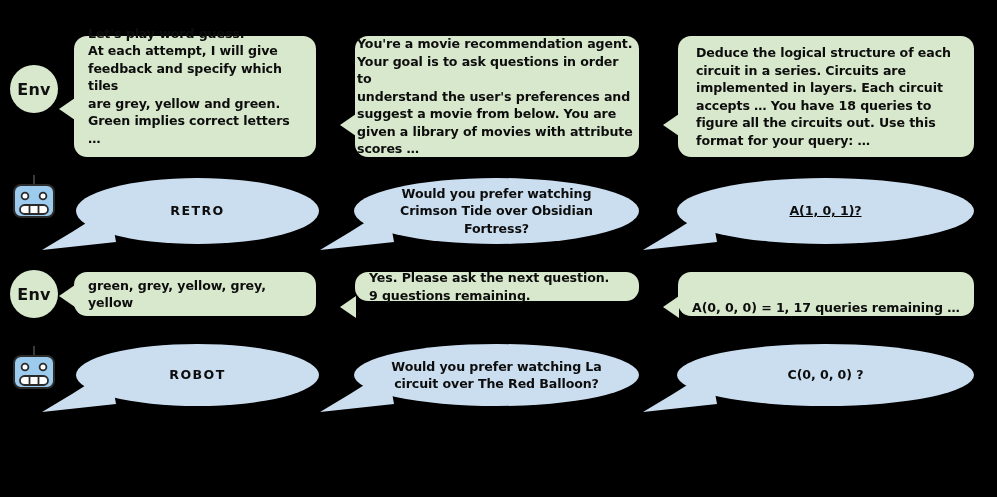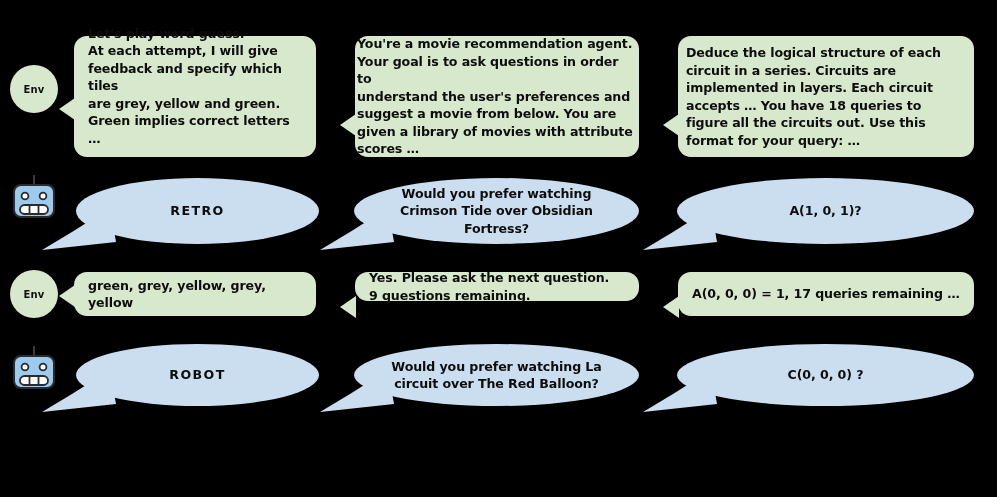--- a/index.html
+++ b/index.html
@@ -28,21 +28,21 @@
     width: 48px;
     height: 48px;
     border-radius: 50%;
     background: #d8e8cc;
     display: flex;
     align-items: center;
     justify-content: center;
     z-index: 3;
   }
   .env-avatar .env-label {
-    font-size: 10px;
+    font-size: 16px;
     font-weight: 600;
     color: #111111;
     letter-spacing: 0.2px;
   }
 
   .robot-avatar {
     position: absolute;
     width: 52px;
     height: 52px;
     z-index: 3;
@@ -132,21 +132,21 @@
   <div class="green-bubble" style="left:355px; top:36px; width:284px; height:121px; padding:10px 2px;">
     <span class="tail" style="top:78px;"></span>
     <span class="bubble-text">You're a movie recommendation agent.
 Your goal is to ask questions in order to
 understand the user's preferences and
 suggest a movie from below.  You are
 given a library of movies with attribute
 scores …</span>
   </div>
 
-  <div class="green-bubble" style="left:678px; top:36px; width:296px; height:121px; padding:10px 8px;">
+  <div class="green-bubble" style="left:678px; top:36px; width:296px; height:121px; padding:10px 18px;">
     <span class="tail" style="top:78px;"></span>
     <span class="bubble-text">Deduce the logical structure of each
 circuit in a series. Circuits are
 implemented in layers. Each circuit
 accepts … You have 18 queries to
 figure all the circuits out. Use this
 format for your query: …</span>
   </div>
 
   <div class="robot-avatar" style="left:8px; top:172px;">
@@ -170,21 +170,21 @@
 
   <div class="blue-bubble" style="left:354px; top:178px; width:285px; height:66px;">
     <svg class="tail-svg" viewBox="0 0 90 60">
       <path d="M72 6 L34 30 L4 48 L78 40 Z" fill="#cbdef0"></path>
     </svg>
     <span class="bubble-text">Would you prefer watching
 Crimson Tide over Obsidian
 Fortress?</span>
   </div>
 
-  <div class="blue-bubble" style="left:677px; top:178px; width:297px; height:66px;">
+  <div class="blue-bubble" style="left:677px; top:178px; width:297px; height:66px;text-decoration:underline;">
     <svg class="tail-svg" viewBox="0 0 90 60">
       <path d="M72 6 L34 30 L4 48 L78 40 Z" fill="#cbdef0"></path>
     </svg>
     <span class="bubble-text">A(1, 0, 1)?</span>
   </div>
 
   <div class="env-avatar" style="left:10px; top:270px;">
     <span class="env-label">Env</span>
   </div>
 
@@ -192,21 +192,21 @@
     <span class="tail" style="top:13px;"></span>
     <span class="bubble-text">green, grey, yellow, grey, yellow</span>
   </div>
 
   <div class="green-bubble" style="left:355px; top:272px; width:284px; height:29px; padding:6px 14px;">
     <span class="tail" style="top:24px;"></span>
     <span class="bubble-text">Yes. Please ask the next question.
 9 questions remaining.</span>
   </div>
 
-  <div class="green-bubble" style="left:678px; top:272px; width:296px; height:44px; padding:0 14px;">
+  <div class="green-bubble" style="left:678px; top:272px; width:296px; height:44px; padding:0 14px;align-items:flex-end;">
     <span class="tail" style="top:24px;"></span>
     <span class="bubble-text">A(0, 0, 0) = 1, 17 queries remaining …</span>
   </div>
 
   <div class="robot-avatar" style="left:8px; top:343px;">
     <svg width="52" height="52" viewBox="0 0 52 52">
       <line x1="26" y1="3" x2="26" y2="13" stroke="#3a3a3a" stroke-width="2"></line>
       <rect x="6" y="13" width="40" height="32" rx="7" ry="7" fill="#9dcbee" stroke="#2b2b2b" stroke-width="2"></rect>
       <circle cx="17" cy="24" r="3.4" fill="#ffffff" stroke="#2b2b2b" stroke-width="1.8"></circle>
       <circle cx="35" cy="24" r="3.4" fill="#ffffff" stroke="#2b2b2b" stroke-width="1.8"></circle>

